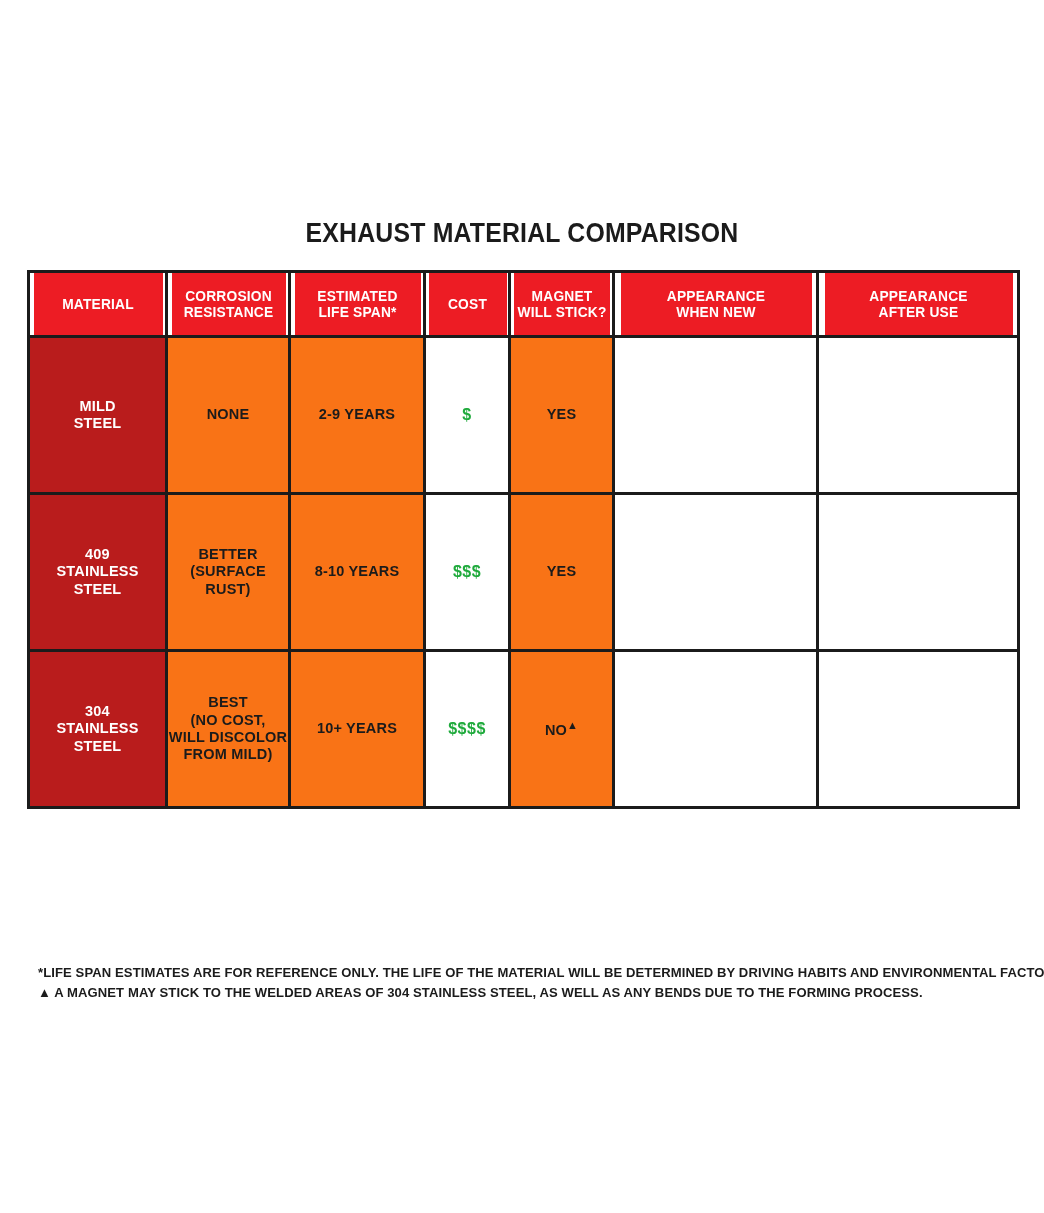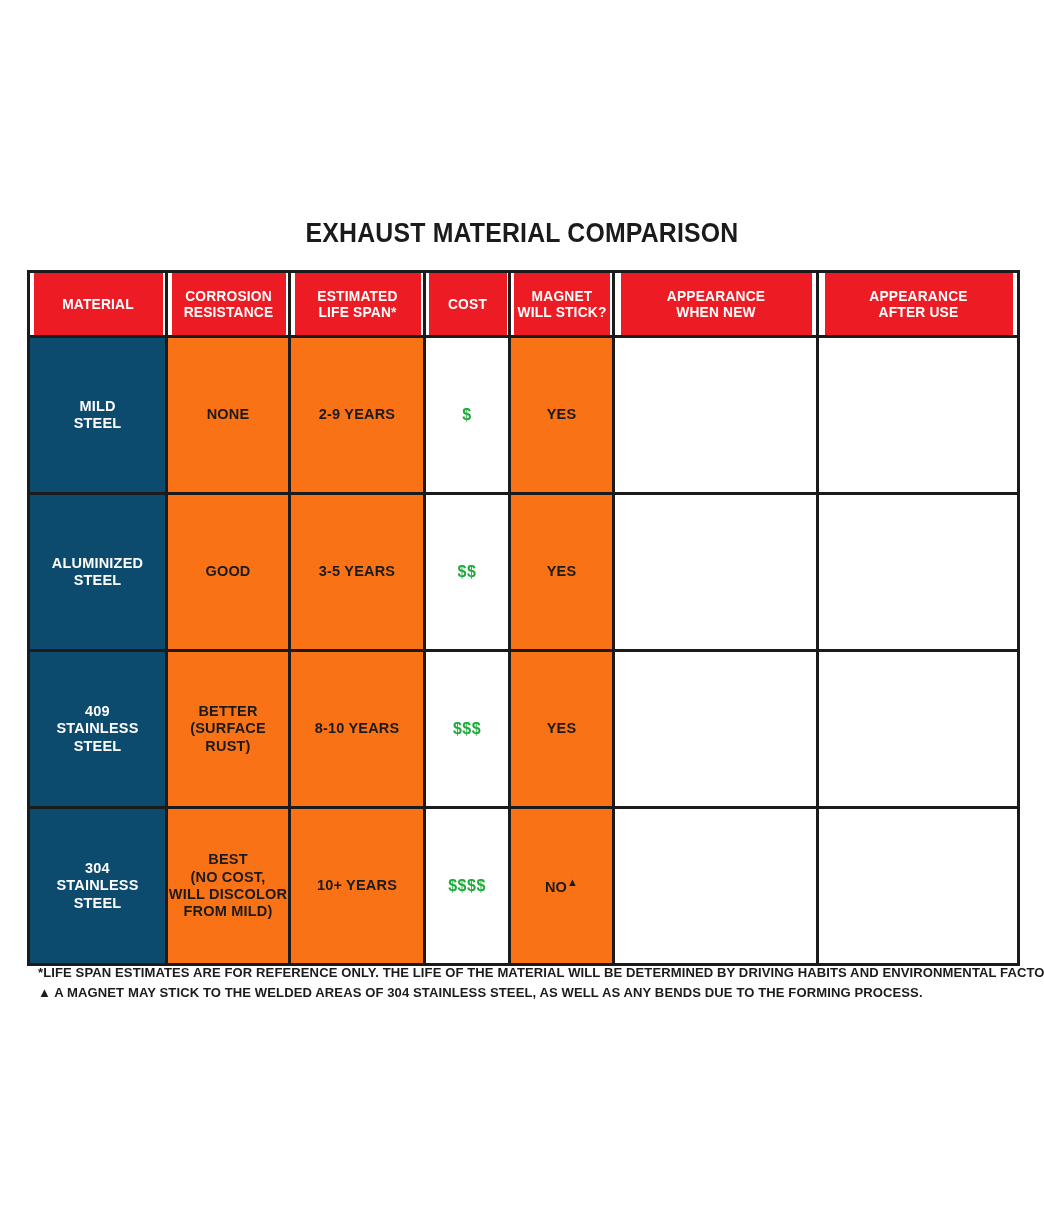--- a/index.html
+++ b/index.html
@@ -54,21 +54,21 @@
     background: #ed1c24;
     color: #ffffff;
     font-size: 14.5px;
     font-weight: bold;
     line-height: 1.12;
     height: 62px;
     letter-spacing: 0.2px;
     transform: scaleX(0.95);
   }
   td.matcol {
-    background: #0c4a6e;
+    background: #b91c1c;
     color: #ffffff;
     font-size: 14.5px;
     font-weight: bold;
     line-height: 1.2;
     letter-spacing: 0.2px;
   }
   td.txt {
     background: #f97316;
     color: #1b1b1b;
     font-size: 14.5px;
@@ -226,52 +226,20 @@
                 
                 
                 
                 
                 
               </div>
             </div>
           </td>
         </tr>
 
-        <tr class="rowh2">
-          <td class="matcol">
-            <span>ALUMINIZED</span><br>
-            <span>STEEL</span>
-          </td>
-          <td class="txt">GOOD</td>
-          <td class="txt">3-5 YEARS</td>
-          <td class="cost">$$</td>
-          <td class="txt">YES</td>
-          <td class="imgcell">
-            <div class="imgbox">
-              <div class="photo">
-
-                <div class="bigpipe-new" style="left:104px; top:40px; width:120px; height:30px; transform:rotate(-24deg); transform-origin:left center;"></div>
-
-              </div>
-            </div>
-          </td>
-          <td class="imgcell">
-            <div class="imgbox">
-              <div class="photo" style="background:#f2f1ee;">
-                
-                
-                
-                
-                
-                
-                
-              </div>
-            </div>
-          </td>
-        </tr>
 
         <tr class="rowh3">
           <td class="matcol">
             <span>409</span><br>
             <span>STAINLESS</span><br>
             <span>STEEL</span>
           </td>
           <td class="txt">
             <span>BETTER</span><br>
             <span>(SURFACE</span><br>

